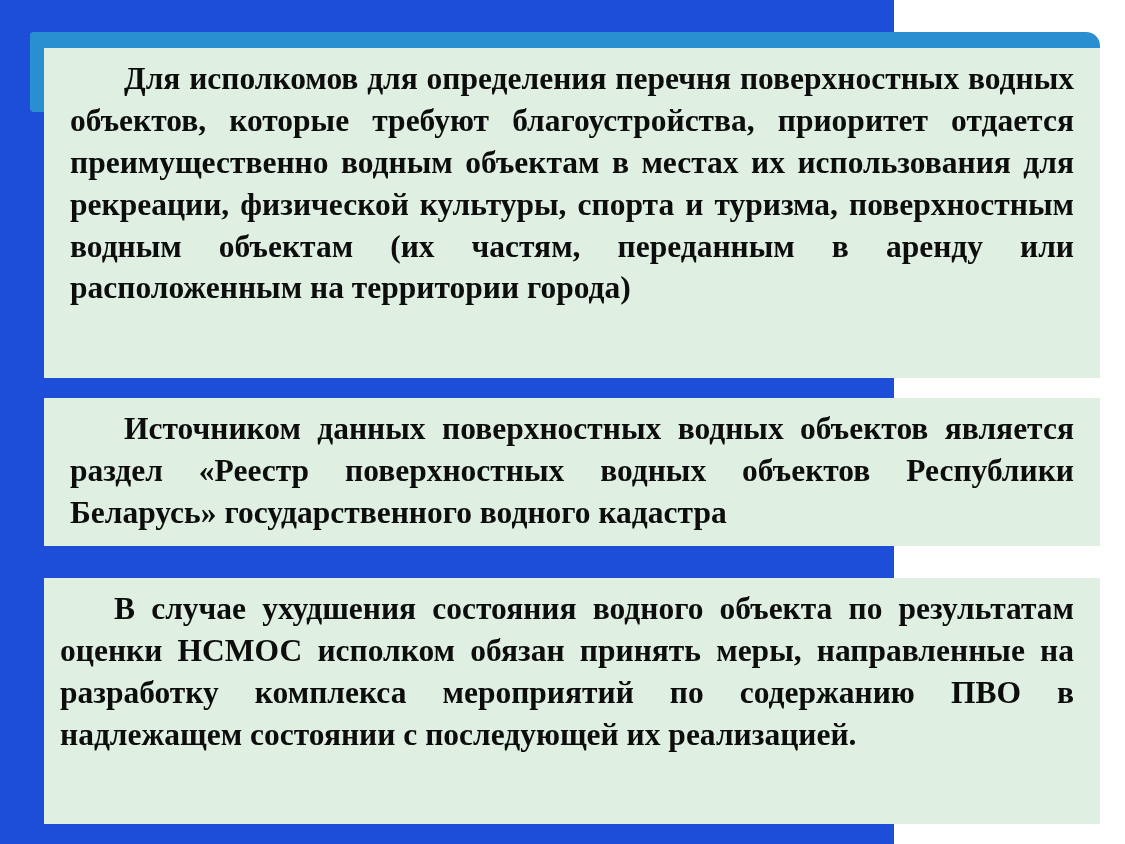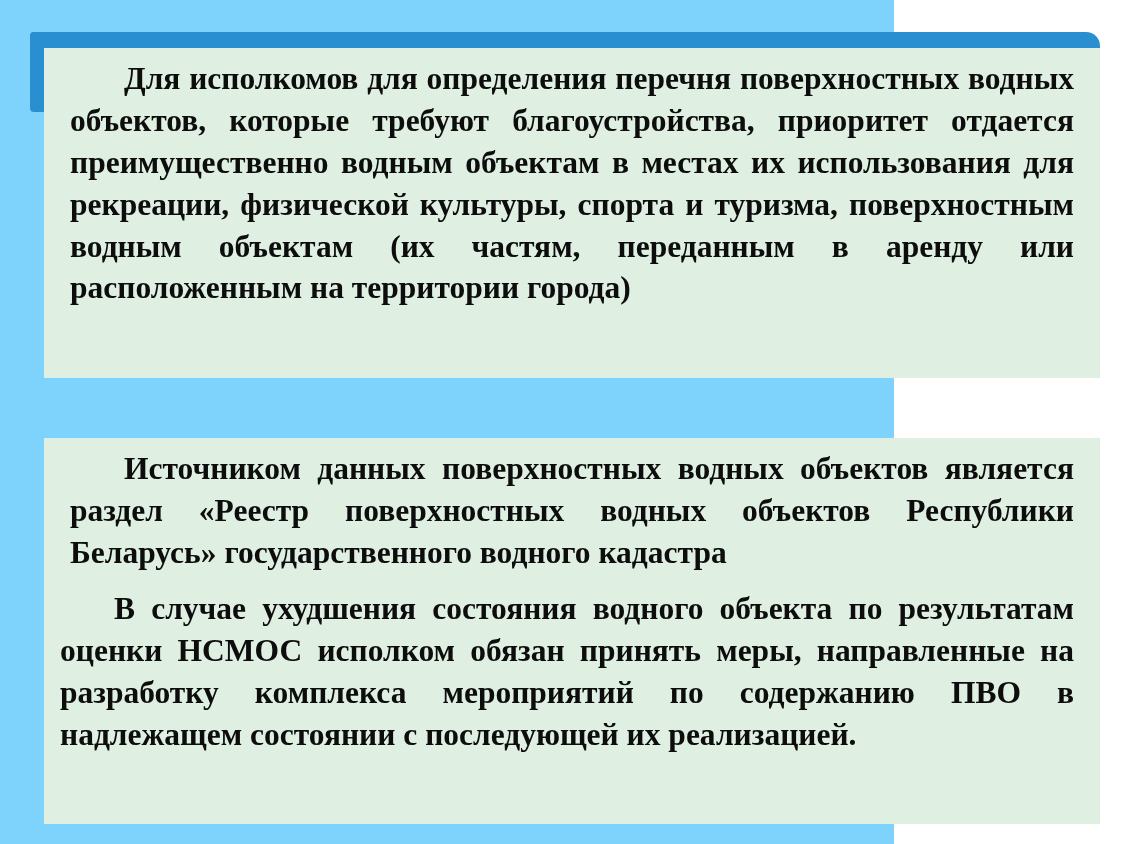--- a/index.html
+++ b/index.html
@@ -10,21 +10,21 @@
     width: 1125px;
     height: 844px;
     background: #ffffff;
     font-family: "Liberation Serif", "DejaVu Serif", serif;
     overflow: hidden;
   }
   .slide {
     position: relative;
     width: 894px;
     height: 844px;
-    background: #7dd3fc;
+    background: #1d4ed8;
     box-sizing: border-box;
   }
   
   .accent-bar {
     position: absolute;
     left: 30px;
     top: 32px;
     width: 1070px;
     height: 38px;
     background: #2a8fd0;
@@ -61,21 +61,20 @@
     left: 44px;
     top: 48px;
     width: 1056px;
     height: 330px;
   }
   #block2 {
     left: 44px;
     top: 398px;
     width: 1056px;
     height: 148px;
-    margin-top: 40px;
   }
   #block3 {
     left: 44px;
     top: 578px;
     width: 1056px;
     height: 246px;
     padding-left: 16px;
   }
 </style>
 </head>

